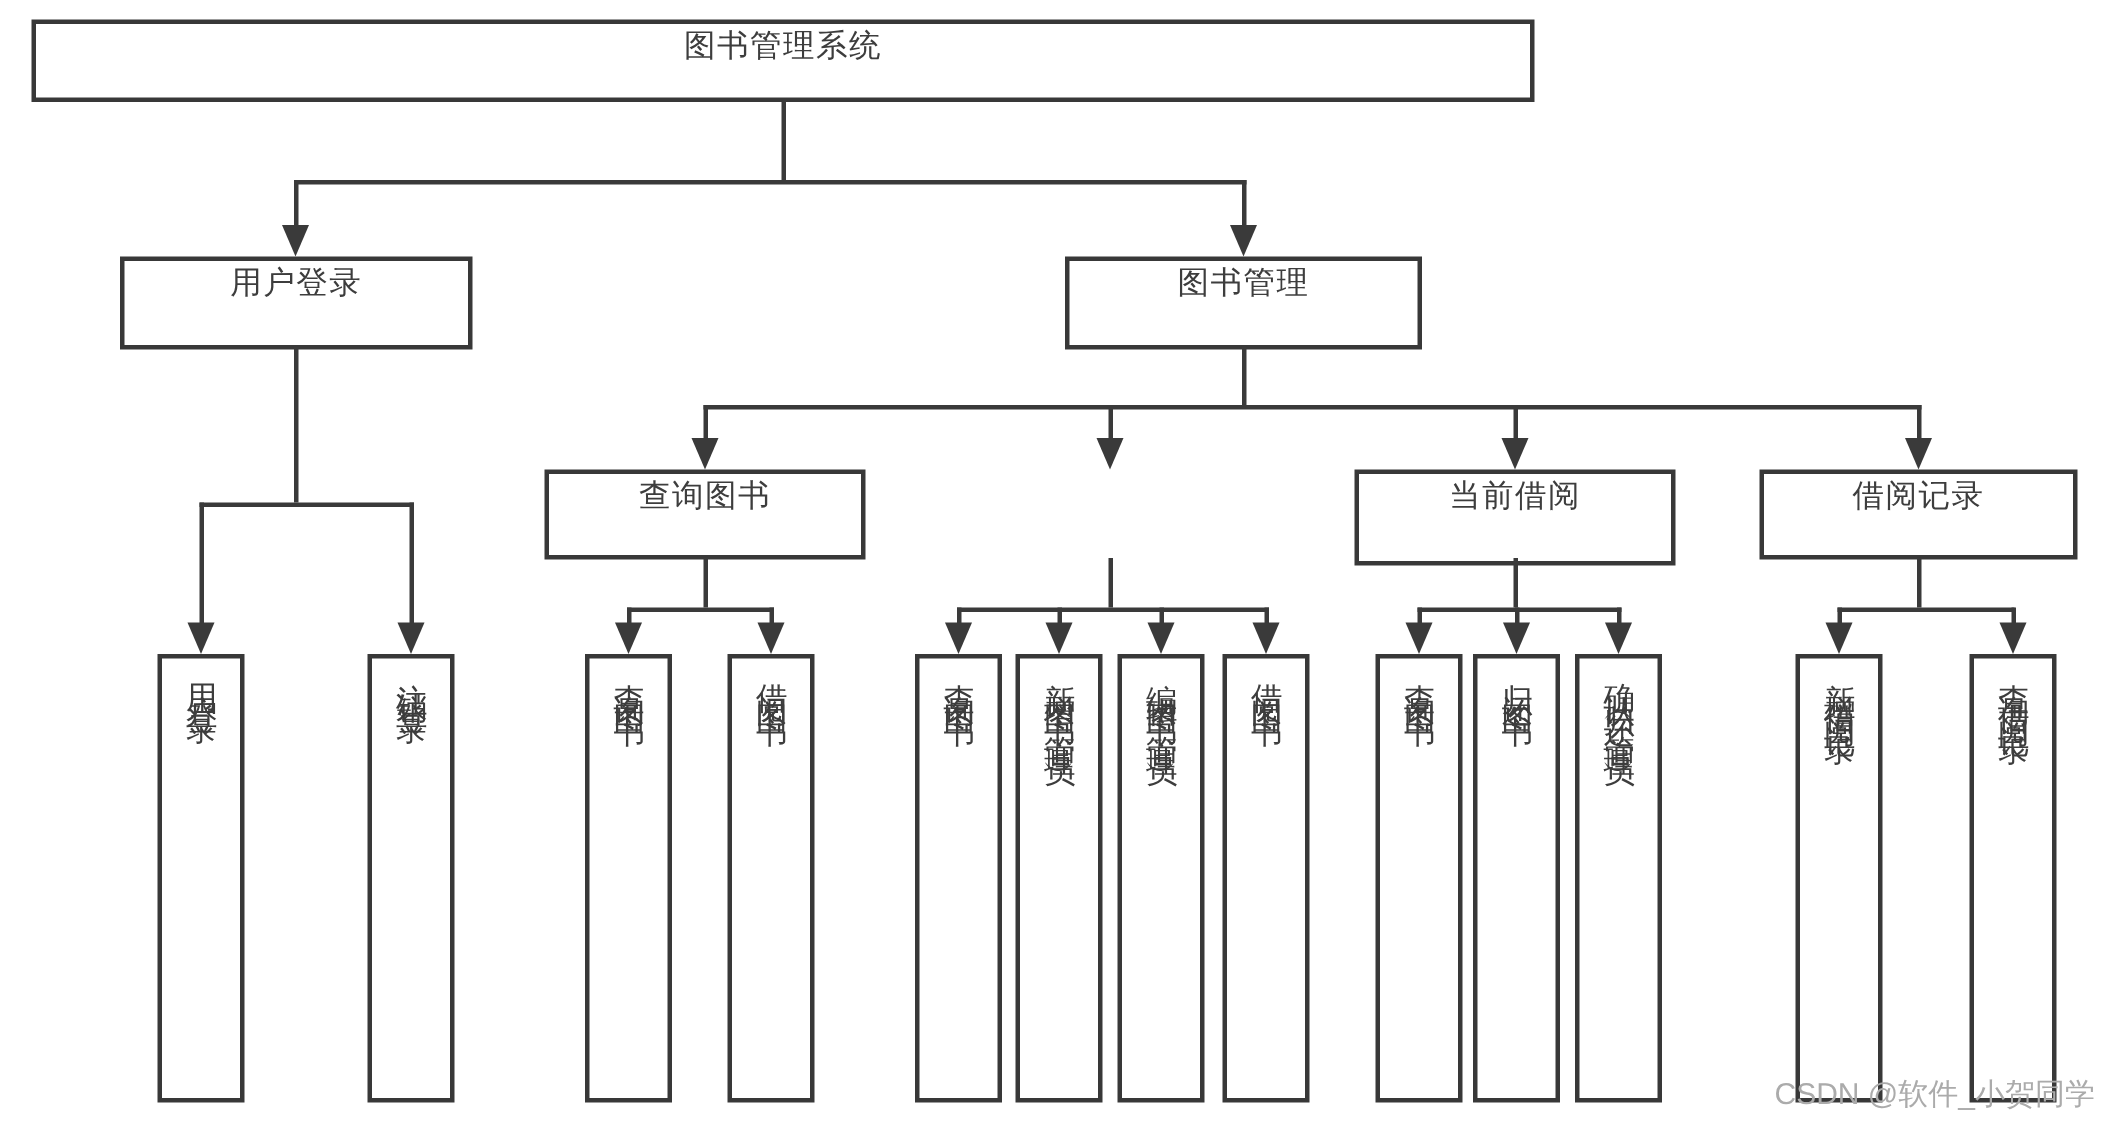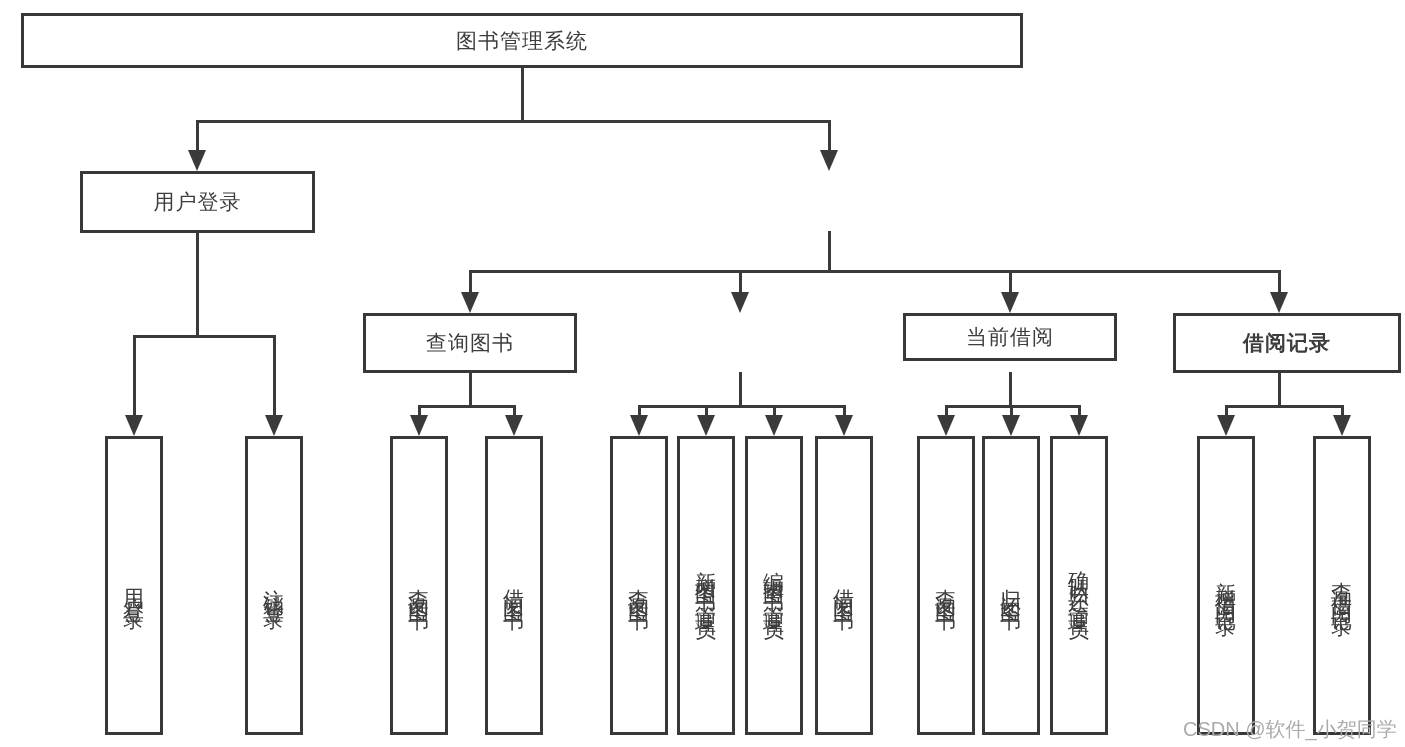--- a/index.html
+++ b/index.html
@@ -14,21 +14,20 @@
     height: 747px;
     background: #ffffff;
     overflow: hidden;
   }
   .node {
     position: absolute;
     box-sizing: border-box;
     border: 3px solid #383838;
     background: #ffffff;
     display: flex;
-    align-items: center;
     justify-content: center;
     color: #3d3d3d;
     font-size: 21px;
     letter-spacing: 1px;
   }
   .leaf {
     width: 58px;
     top: 436px;
     height: 299px;
   }
@@ -71,31 +70,34 @@
 <div class="canvas">
 
   <div class="node" style="left:21px; top:13px; width:1002px; height:55px;">
     <span>图书管理系统</span>
   </div>
 
   <div class="node" style="left:80px; top:171px; width:235px; height:62px;">
     <span>用户登录</span>
   </div>
 
+  <div class="node" style="left:710px; top:171px; width:238px; height:62px;">
+    <span>图书管理</span>
+  </div>
 
   <div class="node" style="left:363px; top:313px; width:214px; height:60px;">
     <span>查询图书</span>
   </div>
 
 
-  <div class="node" style="left:903px; top:313px; width:214px; height:48px;">
+  <div class="node" style="left:903px; top:313px; width:214px; height:64px;">
     <span>当前借阅</span>
   </div>
 
-  <div class="node" style="left:1173px; top:313px; width:228px; height:60px;font-weight:bold;">
+  <div class="node" style="left:1173px; top:313px; width:212px; height:60px;">
     <span>借阅记录</span>
   </div>
 
   <div class="node leaf" style="left:105px;">
     <span class="vtext">用户登录</span>
   </div>
   <div class="node leaf" style="left:245px;">
     <span class="vtext">注销登录</span>
   </div>
 

